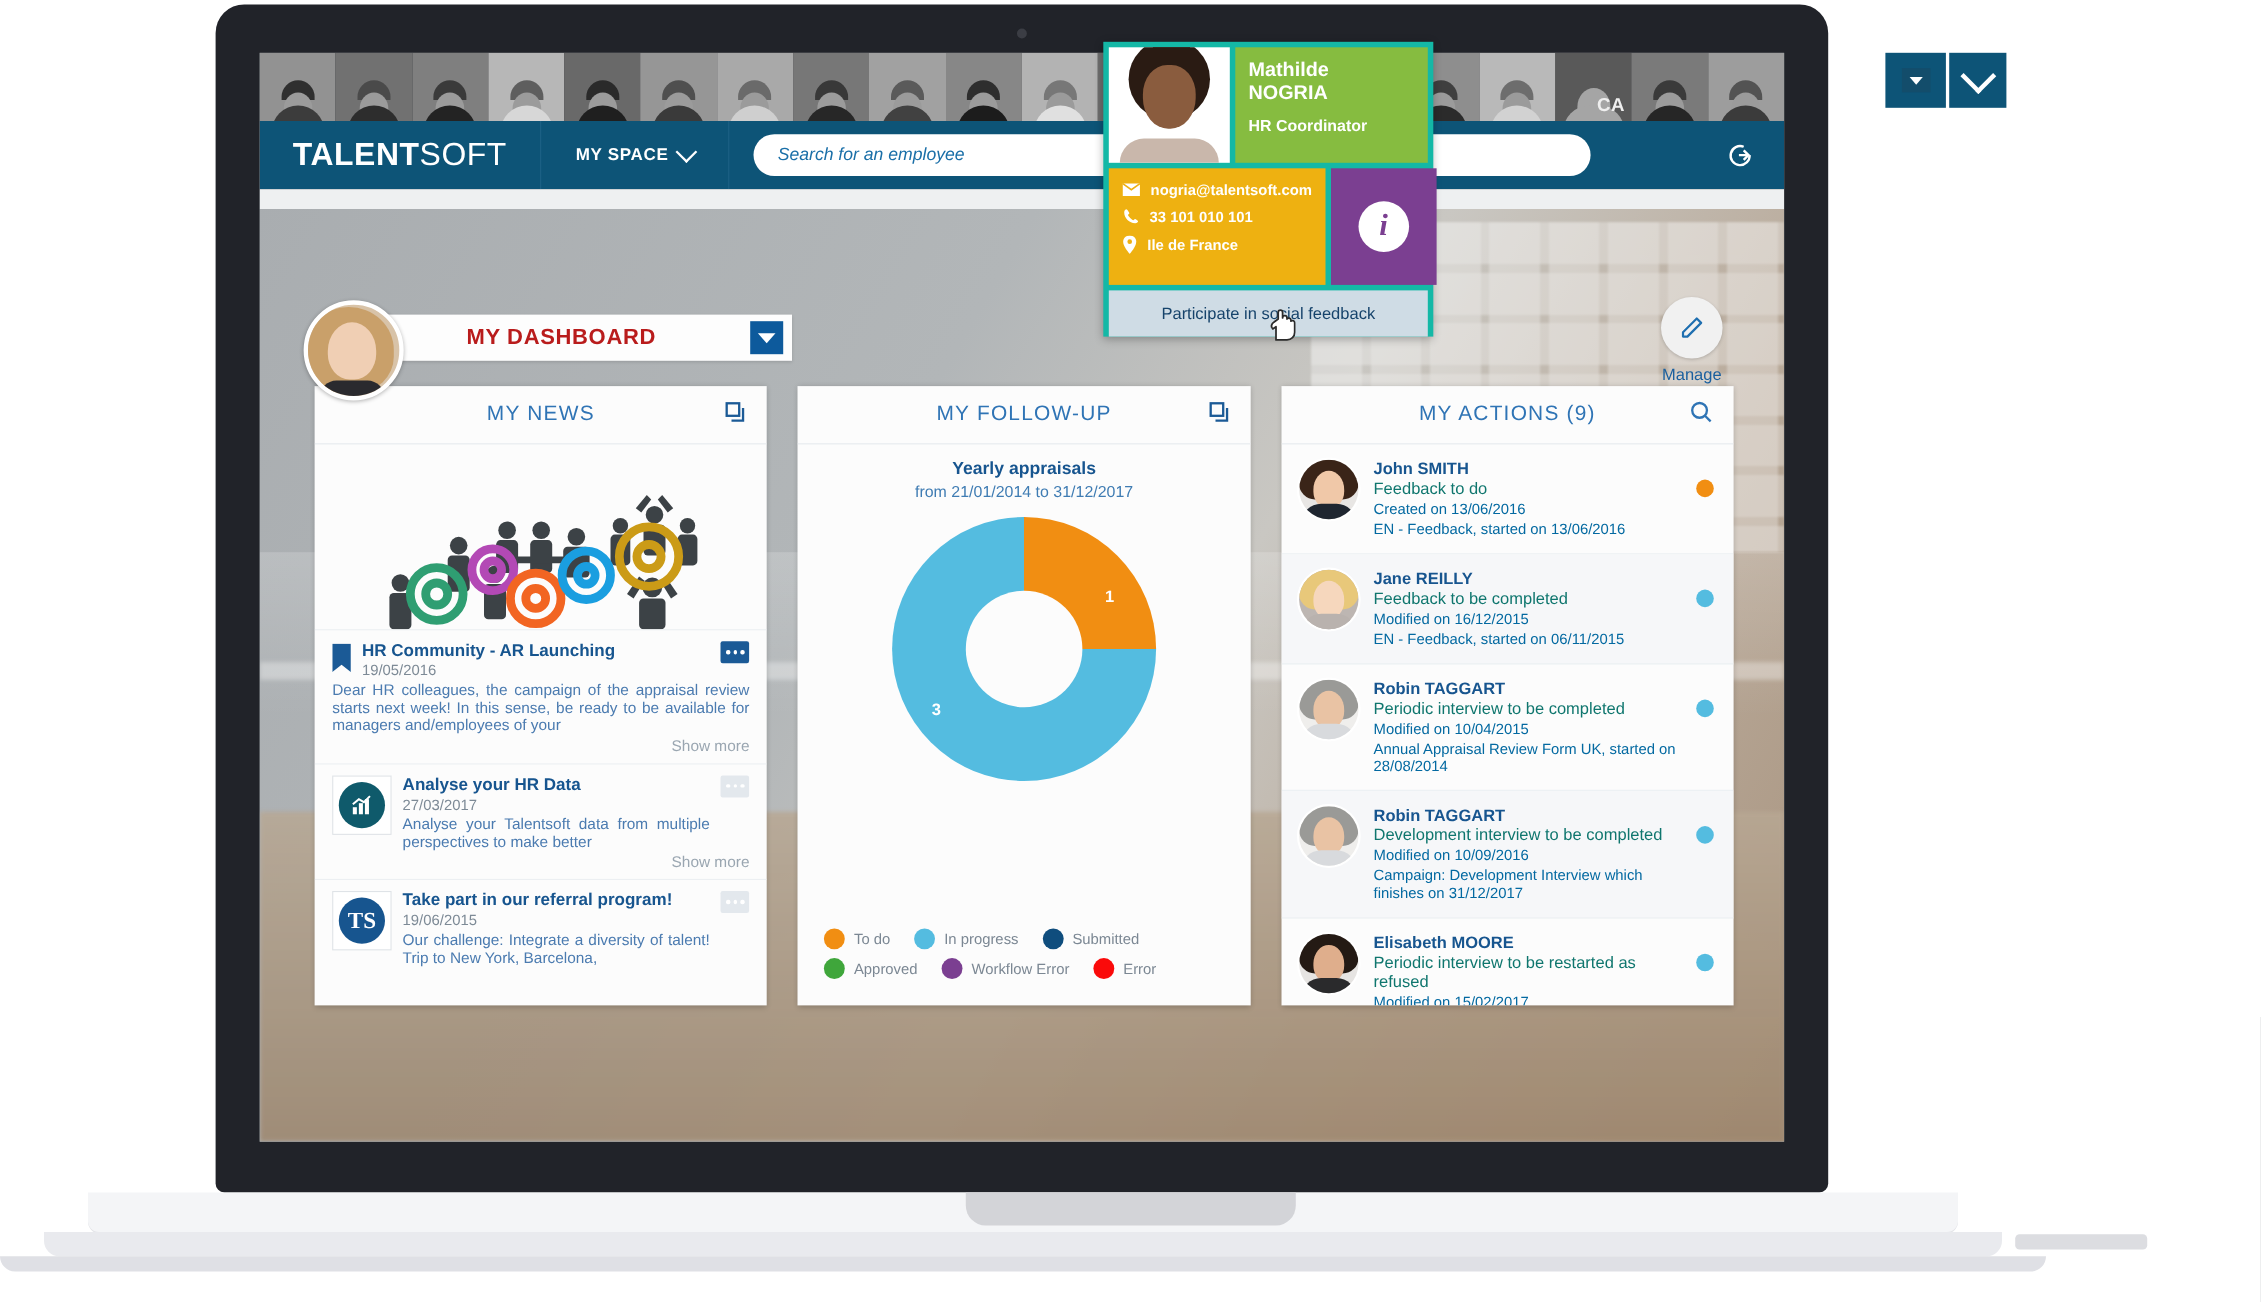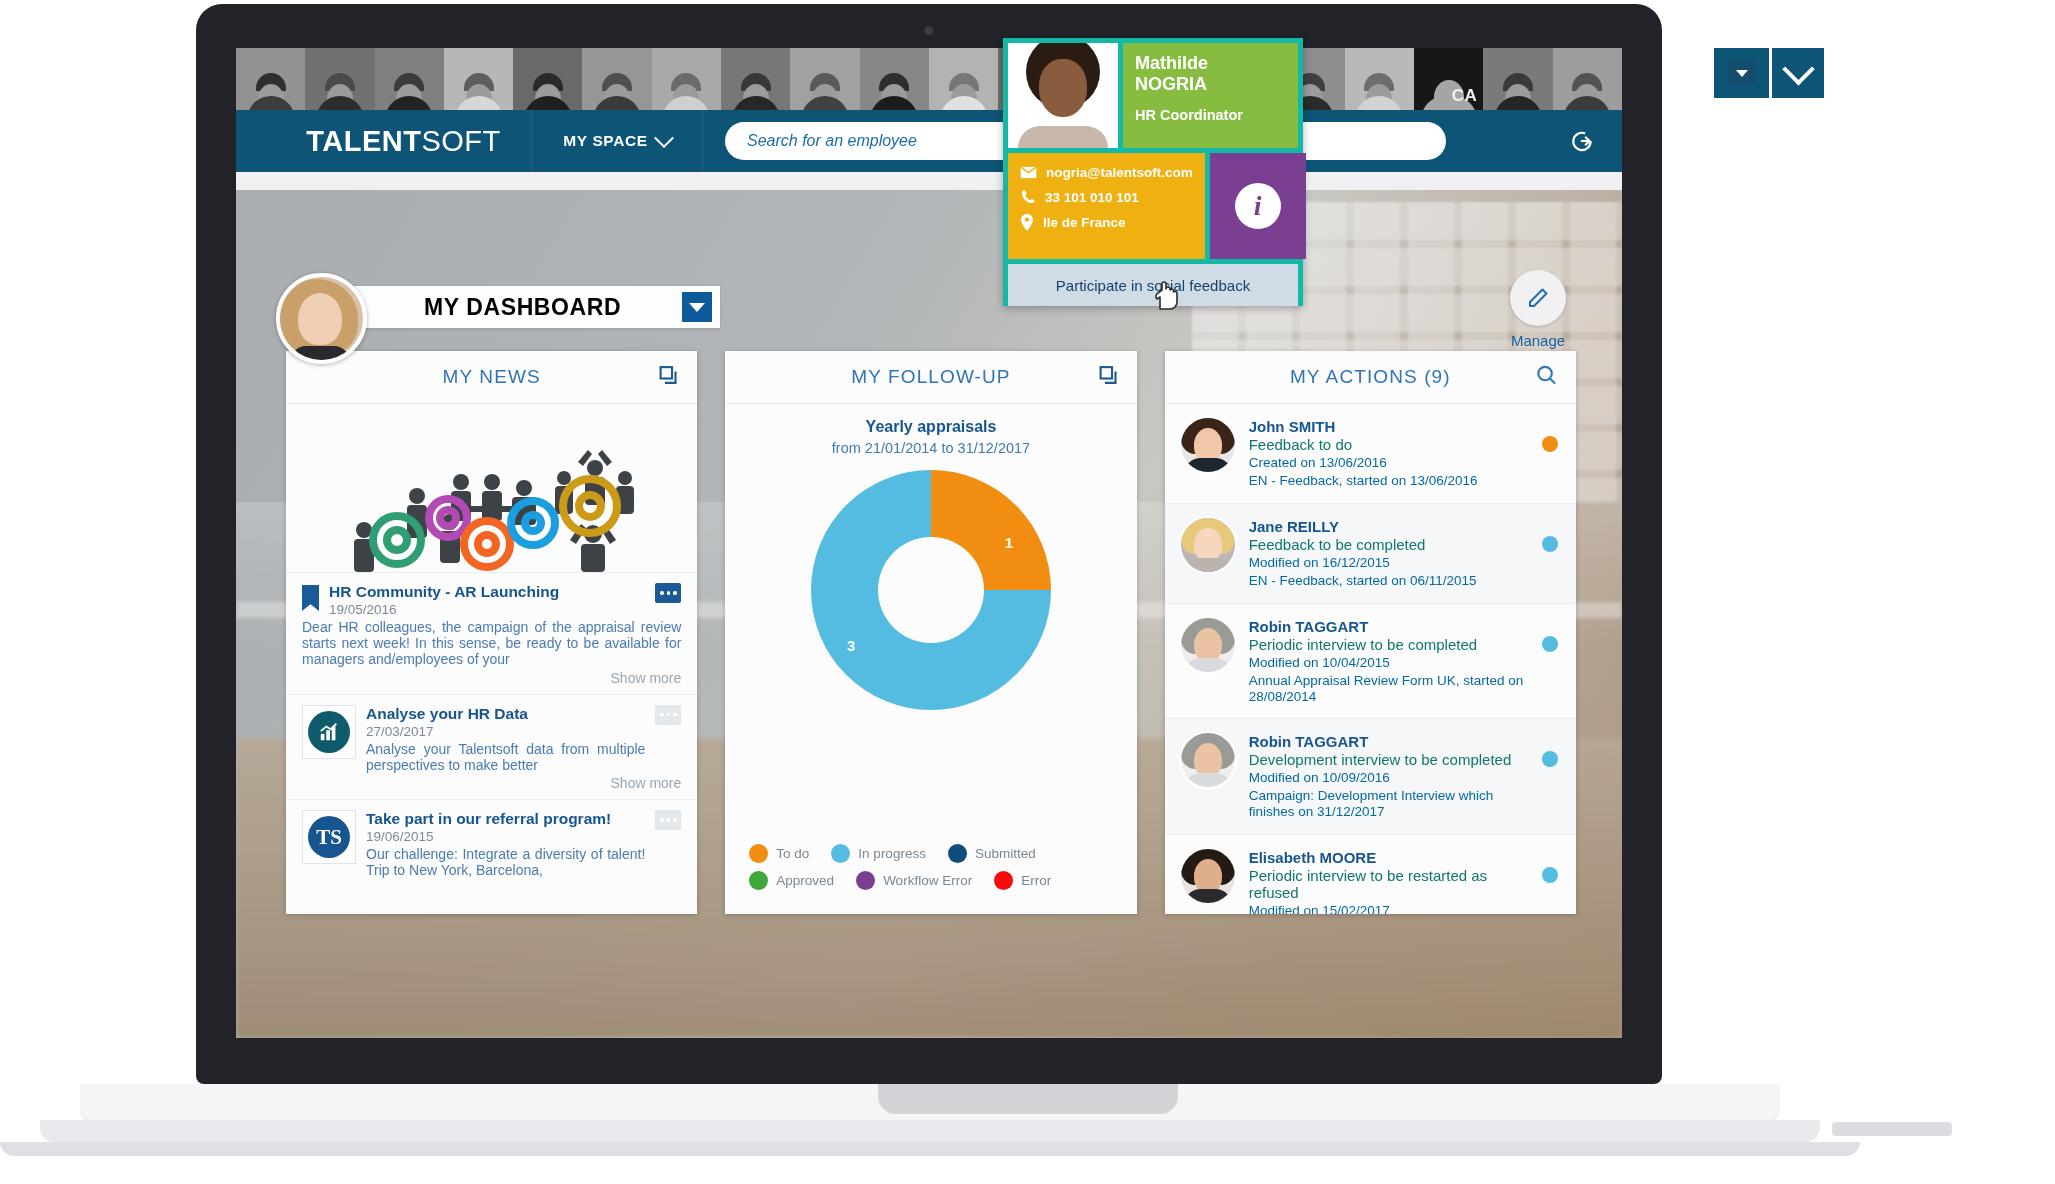--- a/index.html
+++ b/index.html
@@ -22,21 +22,21 @@
   
   .faces{position:absolute;left:0;top:0;width:1386px;height:62px;display:flex;background:#2d2f33;}
   .face{flex:1 1 0;height:62px;position:relative;overflow:hidden;filter:grayscale(100%);}
   .face .hd{position:absolute;left:50%;top:58%;transform:translateX(-50%);width:26px;height:30px;border-radius:50% 50% 45% 45%;background:#9b9b9b;}
   .face .bd{position:absolute;left:50%;bottom:-16px;transform:translateX(-50%);width:48px;height:30px;border-radius:24px 24px 0 0;background:#4a4a4a;}
   .face .hr{position:absolute;left:50%;top:40%;transform:translateX(-50%);width:30px;height:18px;border-radius:15px 15px 0 0;background:#3a3a3a;}
   .face-initials{position:absolute;right:6px;bottom:4px;color:#efefef;font-size:17px;font-weight:600;letter-spacing:.5px;}
 
   
   .navbar{position:absolute;left:0;top:62px;width:1386px;height:62px;background:#0d5477;display:flex;align-items:stretch;}
-  .brand{width:255px;display:flex;align-items:center;justify-content:center;border-right:1px solid #1d6285;padding-left:40px;}
+  .brand{width:255px;display:flex;align-items:center;justify-content:center;border-right:1px solid #1d6285;}
   .brand span{color:#fff;font-size:29px;font-weight:700;letter-spacing:.5px;}
   .brand span i{font-style:normal;font-weight:400;}
   .myspace{width:170px;display:flex;align-items:center;justify-content:center;gap:9px;border-right:1px solid #1d6285;color:#fff;font-size:15.5px;font-weight:700;letter-spacing:.6px;cursor:pointer;}
   .chev{width:12px;height:12px;border-right:2.6px solid #fff;border-bottom:2.6px solid #fff;transform:rotate(45deg) translate(-2px,-2px);}
   .searchwrap{flex:1;display:flex;align-items:center;padding-left:22px;}
   .searchbox{width:100%;max-width:780px;height:38px;background:#fff;border-radius:19px;display:flex;align-items:center;padding:0 22px;box-sizing:border-box;}
   .searchbox span{color:#1a6fa8;font-size:16px;font-style:italic;}
   .navright{width:150px;display:flex;align-items:center;justify-content:flex-end;padding-right:26px;}
   .logout{width:26px;height:26px;position:relative;}
 
@@ -55,21 +55,21 @@
   .wp-desk{position:absolute;left:0;right:0;bottom:0;height:300px;background:linear-gradient(to bottom,#b8a894,#9d866d);filter:blur(2px);opacity:.85;}
   .wp-shelf{position:absolute;left:0;right:0;top:430px;height:16px;background:rgba(255,255,255,.35);filter:blur(2px);}
 
   
   .dash-avatar{position:absolute;left:40px;top:225px;width:83px;height:83px;border-radius:50%;background:#d8c3a8;border:4px solid #fff;box-shadow:0 1px 4px rgba(0,0,0,.3);overflow:hidden;z-index:6;}
   .dash-avatar .hair{position:absolute;left:-4px;top:2px;width:82px;height:78px;border-radius:50% 50% 42% 42%;background:#c9a06a;}
   .dash-avatar .facep{position:absolute;left:18px;top:16px;width:44px;height:52px;border-radius:50% 50% 45% 45%;background:#f0cfb4;}
   .dash-avatar .top{position:absolute;left:10px;bottom:-8px;width:60px;height:22px;border-radius:16px 16px 0 0;background:#2a2a2e;}
 
   .dashbar{position:absolute;left:86px;top:238px;width:398px;height:42px;background:#fdfdfd;display:flex;align-items:center;z-index:5;box-shadow:0 1px 3px rgba(0,0,0,.14);}
-  .dashbar .lbl{margin-left:102px;color:#000000;font-size:23px;font-weight:600;letter-spacing:.6px;}
+  .dashbar .lbl{margin-left:102px;color:#b91c1c;font-size:20px;font-weight:600;letter-spacing:.6px;}
   .dashbar .caret{position:absolute;right:8px;top:6px;width:30px;height:30px;background:#0d5a9c;display:flex;align-items:center;justify-content:center;cursor:pointer;}
   .caret-tri{width:0;height:0;border-left:8px solid transparent;border-right:8px solid transparent;border-top:9px solid #fff;}
 
   
   .manage{position:absolute;right:38px;top:222px;width:92px;text-align:center;z-index:5;}
   .manage .circ{width:56px;height:56px;border-radius:50%;background:#f1f1f1;margin:0 auto;display:flex;align-items:center;justify-content:center;box-shadow:0 1px 3px rgba(0,0,0,.18);}
   .manage .txt{margin-top:6px;color:#1a5f9e;font-size:15px;}
 
   
   .panels{position:absolute;left:50px;top:303px;width:1290px;height:563px;display:flex;gap:28px;z-index:4;}
@@ -245,21 +245,21 @@
       <div class="face" style="background:#8b8e92">
           <div class="hr" style="background:#3f3f3f"></div>
           <div class="hd"></div>
           <div class="bd" style="background:#2b2b2b"></div>
         </div>
       <div class="face" style="background:#b6b9bb">
           <div class="hr" style="background:#6d6d6d"></div>
           <div class="hd"></div>
           <div class="bd" style="background:#d2d2d2"></div>
         </div>
-      <div class="face" style="background:#0f172a">
+      <div class="face" style="background:#c2410c">
         <div class="hd" style="background:#a2a6aa;top:52%;width:30px;height:34px"></div>
         <div class="bd" style="background:#a2a6aa;width:56px"></div>
         <span class="face-initials">CA</span>
       </div>
       <div class="face" style="background:#777a7e">
           <div class="hr" style="background:#3a3a3a"></div>
           <div class="hd"></div>
           <div class="bd" style="background:#262626"></div>
         </div>
       <div class="face" style="background:#9a9da0">

